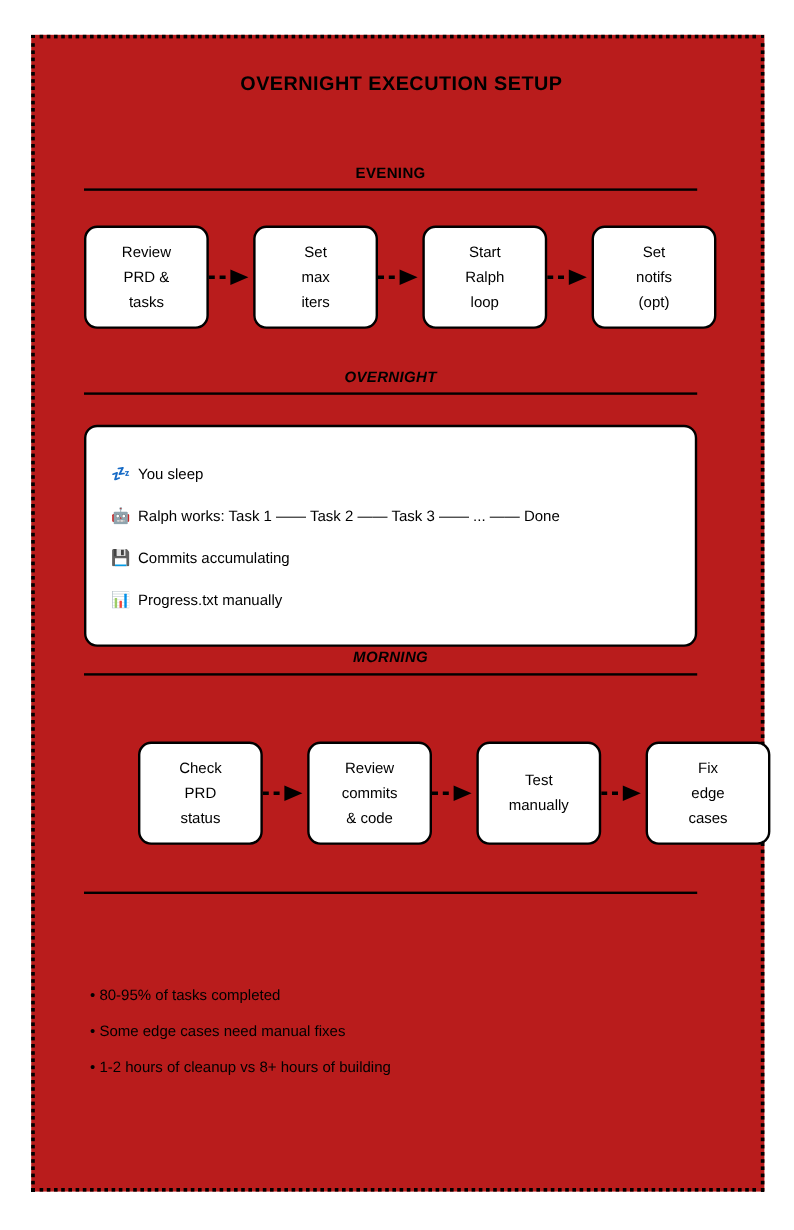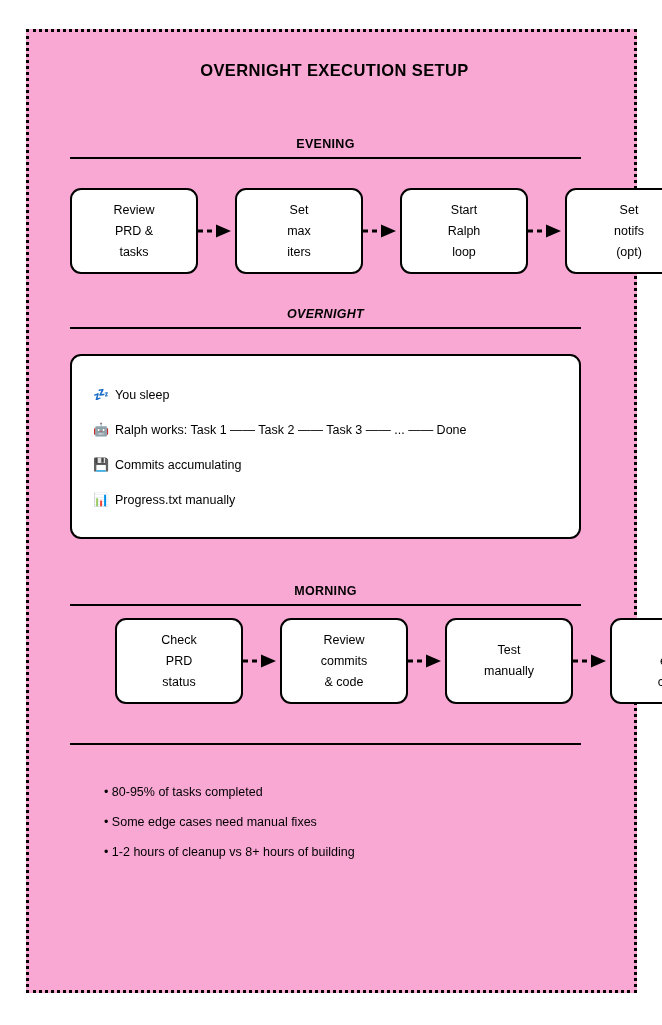--- a/index.html
+++ b/index.html
@@ -18,21 +18,21 @@
 
   
   #page-frame {
     position: absolute;
     left: 26px;
     top: 29px;
     width: 611px;
     height: 964px;
     border: 3px dotted #000000;
     box-sizing: border-box;
-    background: #f9a8d4;
+    background: #b91c1c;
   }
 
   #content {
     position: absolute;
     left: 41px;   
     top: 0;
     width: 511px; 
   }
 
   
@@ -72,21 +72,21 @@
   
   .flow-row {
     position: absolute;
     left: 0;
     width: 561px;
     height: 86px;
     display: flex;
     align-items: center;
   }
   .flow-box {
-    width: 128px;
+    width: 104px;
     height: 86px;
     box-sizing: border-box;
     border: 2.5px solid #000000;
     border-radius: 11px;
     display: flex;
     flex-direction: column;
     align-items: center;
     justify-content: center;
     background: #ffffff;
     flex: 0 0 auto;
@@ -220,21 +220,21 @@
           <span class="emo">💾</span>
           <span>Commits accumulating</span>
         </div>
         <div class="panel-item">
           <span class="emo">📊</span>
           <span>Progress.txt manually</span>
         </div>
       </div>
     </div>
 
-    <div class="section-head" style="top:552px;">
+    <div class="section-head" style="top:509px;font-style:italic;">
       <span class="label">MORNING</span>
       <span class="rule"></span>
     </div>
 
     <div class="flow-row" style="top:586px;padding-left:45px;">
       <div class="flow-box">
         <span class="line">Check</span>
         <span class="line">PRD</span>
         <span class="line">status</span>
       </div>
@@ -269,20 +269,20 @@
         <span class="line">Fix</span>
         <span class="line">edge</span>
         <span class="line">cases</span>
       </div>
     </div>
 
     <div class="section-head" style="top:705px;">
       <span class="rule"></span>
     </div>
 
-    <div class="bullet-list" style="top:745px;margin-left:29px;">
+    <div class="bullet-list" style="top:782px;">
       <div class="bullet">• 80-95% of tasks completed</div>
       <div class="bullet">• Some edge cases need manual fixes</div>
       <div class="bullet">• 1-2 hours of cleanup vs 8+ hours of building</div>
     </div>
 
   </div>
 </div>
 
 </body></html>

